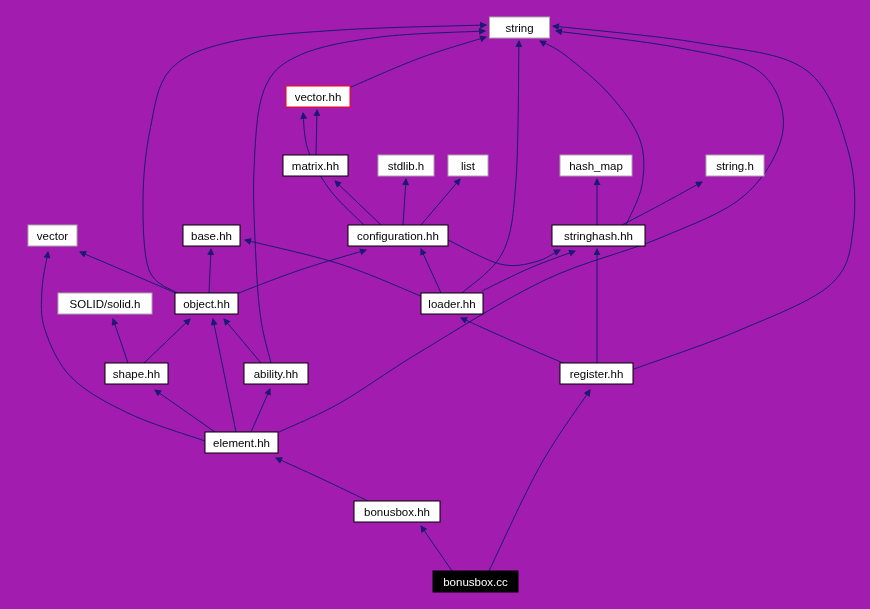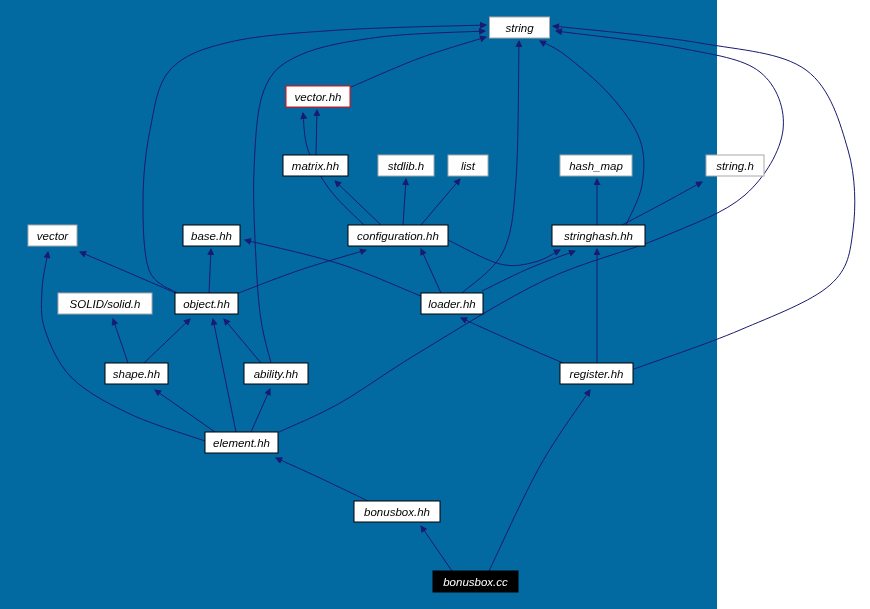--- a/index.html
+++ b/index.html
@@ -1,21 +1,20 @@
 <!DOCTYPE html>
 <html><head>
 <meta charset="utf-8">
 <style>
   html, body { margin: 0; padding: 0; background: #ffffff; }
   #stage {
     position: relative;
-    width: 717px; height: 609px;
-    background: #0369a1;
+    width: 870px; height: 609px;
+    background: #a21caf;
     font-family: "Liberation Sans", "DejaVu Sans", sans-serif;
-    font-style: italic;
   }
   svg { display: block; }
   .edge { fill: none; stroke-width: 1; }
   .node-rect { stroke-width: 1; }
   .node-label {
     font-family: "Liberation Sans", "DejaVu Sans", sans-serif;
     font-size: 11.5px;
   }
 </style>
 </head>

